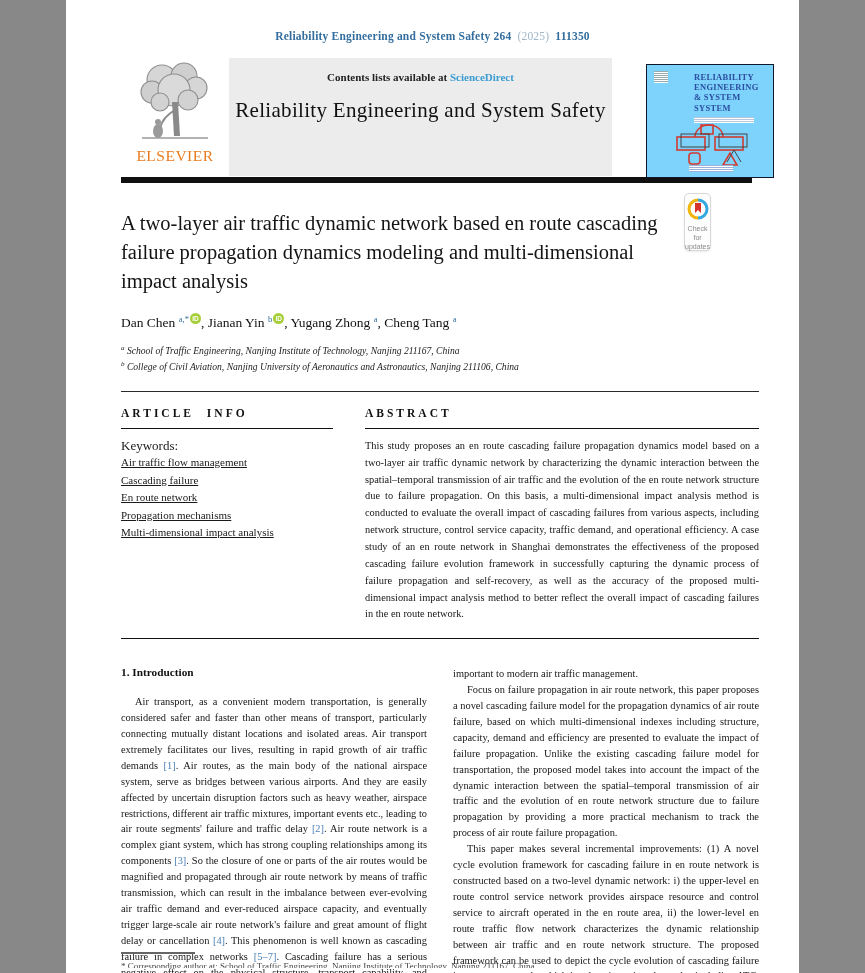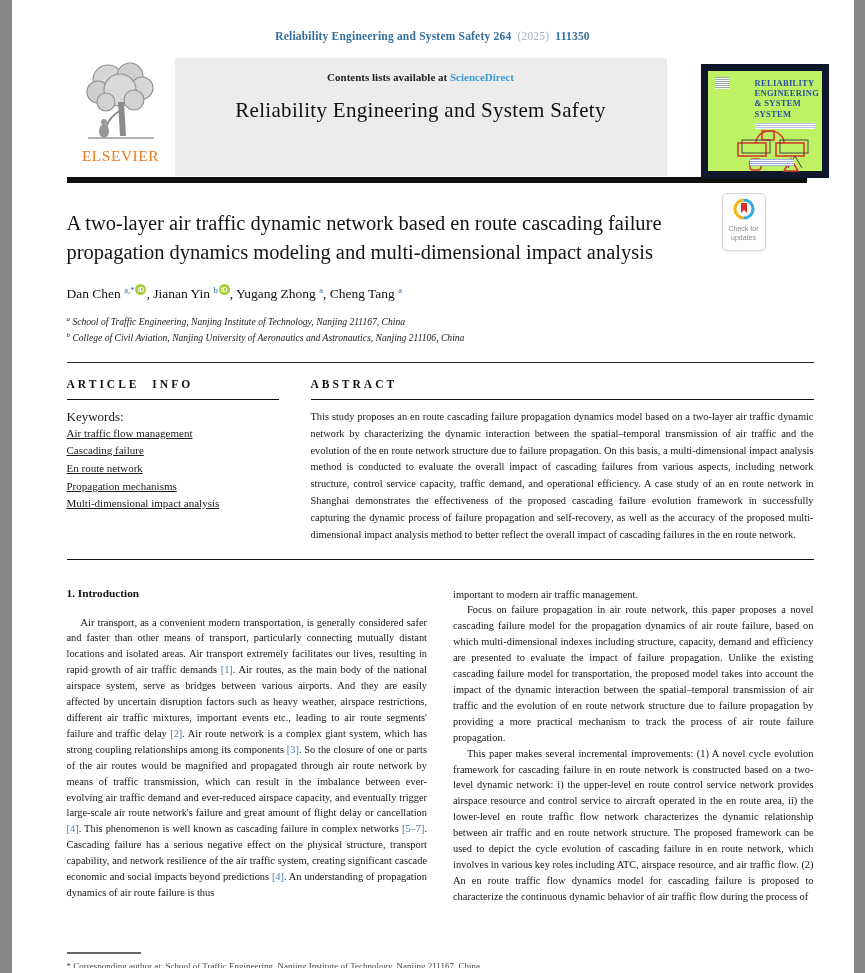--- a/index.html
+++ b/index.html
@@ -1,17 +1,17 @@
 <!DOCTYPE html>
 <html><head>
 <meta charset="utf-8">
 <style>
   html,body{margin:0;padding:0;background:#888;}
   .page{
-    width:842px;height:973px;position:relative;background:#ffffff;
+    width:733px;height:973px;position:relative;background:#ffffff;
     font-family:"Liberation Serif","DejaVu Serif",serif;color:#1a1a1a;
     overflow:hidden;margin:0 auto;
   }
   
   .journal-ref{text-align:center;padding-top:30px;font-size:11.5px;letter-spacing:.2px;}
   .journal-ref .main{color:#336e9e;font-weight:600;}
   .journal-ref .year{color:#9fb6c9;margin:0 3px;}
   .journal-ref .artno{color:#336e9e;font-weight:600;}
 
   
@@ -20,21 +20,21 @@
   .elsevier-word{color:#e87b1e;font-size:15.5px;letter-spacing:.5px;line-height:1;margin-top:2px;}
   .center-box{flex:1;background:#ececec;text-align:center;padding-top:13px;margin-right:140px;}
   .contents-line{font-size:11px;font-weight:600;color:#222;}
   .link-blue{color:#3b9cd1;font-weight:700;}
   .journal-title{font-size:21px;color:#111;margin-top:15px;letter-spacing:.3px;}
   .homepage-line{font-family:"Liberation Sans","DejaVu Sans",sans-serif;font-size:11px;font-weight:700;color:#222;margin-top:19px;}
   .homepage-line .link-blue{font-weight:700;}
   .black-bar{margin:1px 47px 0 55px;height:6px;background:#101010;}
 
   
-  .cover-thumb{position:absolute;right:25px;top:64px;width:128px;height:114px;background:#bef264;border:7px solid #0f172a;box-sizing:border-box;}
+  .cover-thumb{position:absolute;right:25px;top:64px;width:128px;height:114px;background:#7dd3fc;border:1px solid #0f172a;box-sizing:border-box;}
   .cover-inner{position:relative;width:100%;height:100%;}
   .cover-barcode{position:absolute;left:7px;top:6px;width:14px;height:12px;background:repeating-linear-gradient(#9aa,#9aa 1px,#fff 1px,#fff 2px);}
   .cover-text{position:absolute;left:47px;top:7px;font-size:8.5px;font-weight:700;color:#2b4ea0;line-height:1.2;letter-spacing:.3px;}
   .cover-sub{position:absolute;left:47px;top:52px;width:60px;height:6px;background:repeating-linear-gradient(#b9c4dd,#b9c4dd 1px,#fff 1px,#fff 2px);}
   .cover-art{position:absolute;left:10px;top:58px;}
   .cover-foot{position:absolute;left:42px;bottom:5px;width:44px;height:7px;background:repeating-linear-gradient(#9db0d8,#9db0d8 1px,#fff 1px,#fff 2px);}
 
   
   .title-row{margin:26px 40px 0 55px;display:flex;align-items:flex-start;}
   .paper-title{font-size:20.5px;line-height:1.42;color:#141414;max-width:655px;}

